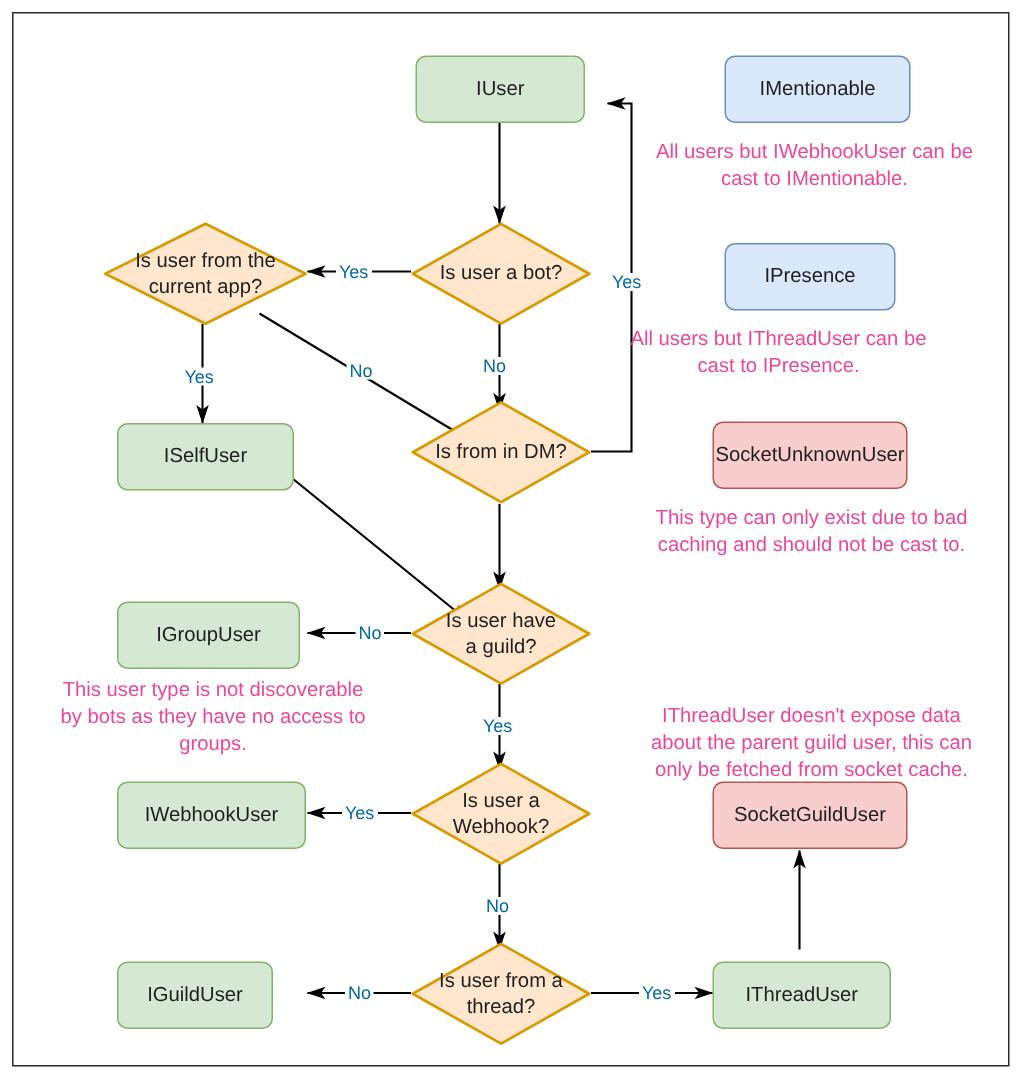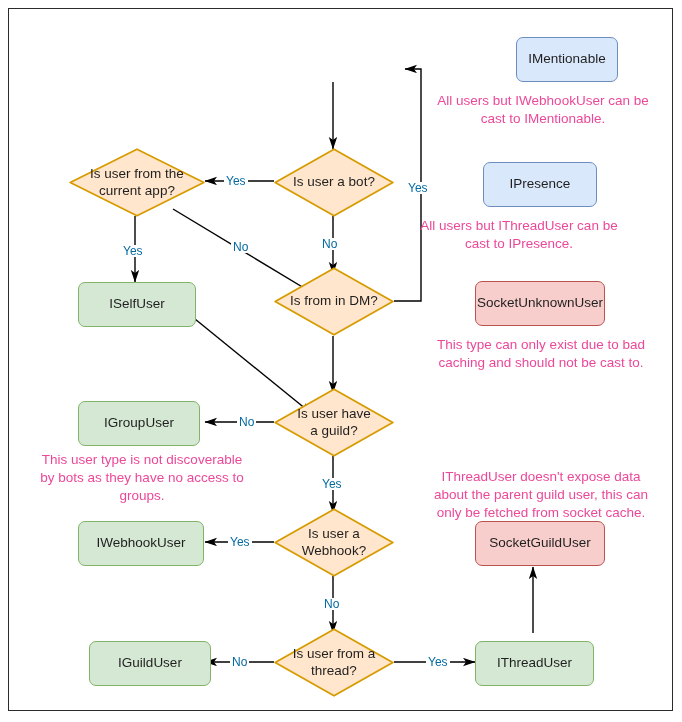--- a/index.html
+++ b/index.html
@@ -129,20 +129,23 @@
       <path d="M324,567 L324,624"></path>
 
       <path d="M265,653 L196,653"></path>
 
       <path d="M385,653 L466,653"></path>
 
       <path d="M524,624 L524,558"></path>
     </g>
   </svg>
 
+  <div class="node rect green" style="left:268px; top:28px; width:113px; height:45px;">
+    <span>IUser</span>
+  </div>
 
   <div class="diamond" style="left:265px; top:139px; width:120px; height:69px;">
     <svg class="shape" viewBox="0 0 120 69" preserveAspectRatio="none">
       <polygon points="60,1.2 118.8,34.5 60,67.8 1.2,34.5" fill="#ffe6cc" stroke="#d79b00" stroke-width="1.8" stroke-linejoin="round"></polygon>
     </svg>
     <div class="dlabel">Is user a bot?</div>
   </div>
 
   <div class="diamond" style="left:60px; top:139px; width:136px; height:69px;">
     <svg class="shape" viewBox="0 0 136 69" preserveAspectRatio="none">
@@ -184,29 +187,29 @@
     <span>IWebhookUser</span>
   </div>
 
   <div class="diamond" style="left:265px; top:619px; width:120px; height:69px;">
     <svg class="shape" viewBox="0 0 120 69" preserveAspectRatio="none">
       <polygon points="60,1.2 118.8,34.5 60,67.8 1.2,34.5" fill="#ffe6cc" stroke="#d79b00" stroke-width="1.8" stroke-linejoin="round"></polygon>
     </svg>
     <div class="dlabel" style="padding:0 18px;">Is user from a thread?</div>
   </div>
 
-  <div class="node rect green" style="left:80px; top:632px; width:122px; height:45px;">
+  <div class="node rect green" style="left:69px; top:632px; width:104px; height:45px;">
     <span>IGuildUser</span>
   </div>
 
   <div class="node rect green" style="left:466px; top:632px; width:119px; height:45px;">
     <span>IThreadUser</span>
   </div>
 
-  <div class="node rect blue" style="left:474px; top:28px; width:102px; height:45px;margin-left:33px;">
+  <div class="node rect blue" style="left:474px; top:28px; width:124px; height:45px;">
     <span>IMentionable</span>
   </div>
   <div class="caption" style="left:428px; top:83px; width:212px;">All users but IWebhookUser can be cast to IMentionable.</div>
 
   <div class="node rect blue" style="left:474px; top:153px; width:114px; height:45px;">
     <span>IPresence</span>
   </div>
   <div class="caption" style="left:404px; top:208px; width:212px;">All users but IThreadUser can be cast to IPresence.</div>
 
   <div class="node rect red" style="left:466px; top:272px; width:130px; height:45px;">

